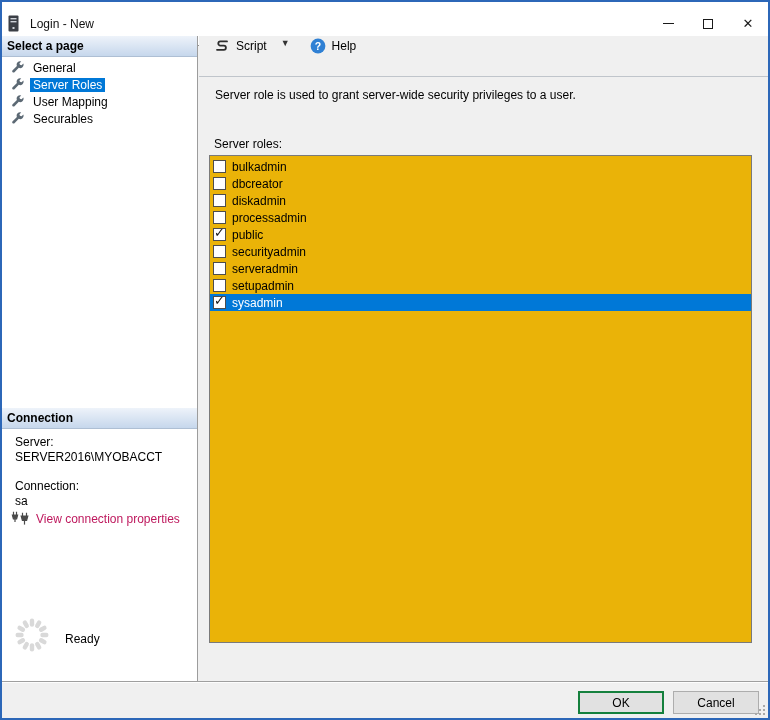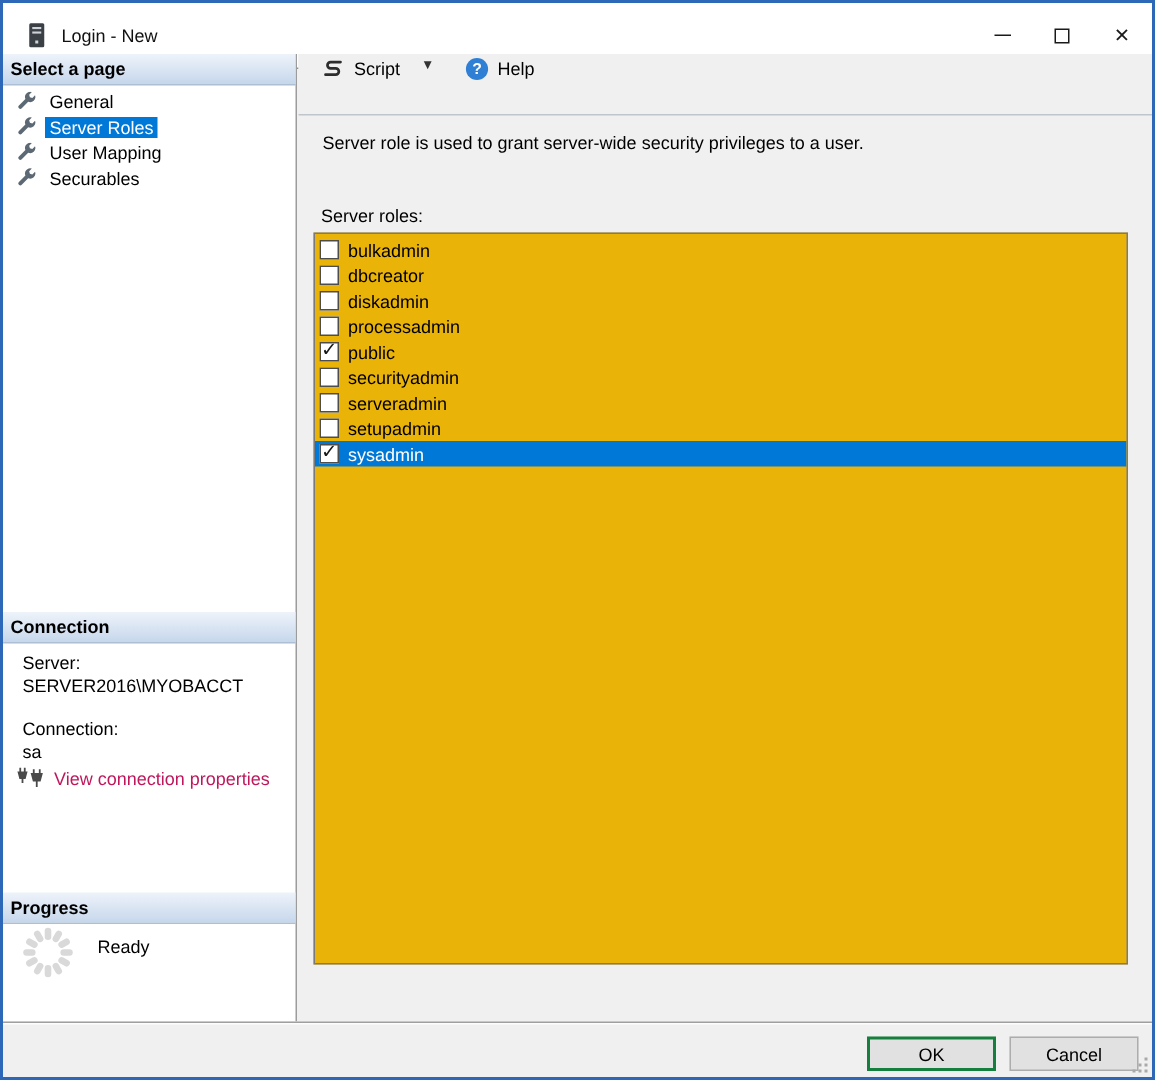--- a/index.html
+++ b/index.html
@@ -4,21 +4,21 @@
 <style>
   html,body{margin:0;padding:0;background:#cfcfcf;}
   *{box-sizing:border-box;}
   .window{
     position:relative;width:770px;height:720px;
     border:2px solid #2c67b8;background:#f0f0f0;overflow:hidden;
     font-family:"Liberation Sans","DejaVu Sans",sans-serif;font-size:12px;color:#000;
   }
   
   .titlebar{position:absolute;top:0;left:0;right:0;height:44px;background:#fff;
-    border-bottom:1px solid #8f8f8f;display:flex;align-items:center;padding-left:15px;}
+    border-bottom:1px solid #8f8f8f;display:flex;align-items:center;padding-left:4px;}
   .title-icon{width:15px;height:17px;margin-right:9px;flex:none;}
   .title-text{font-size:12px;color:#111;}
   .caption-btns{margin-left:auto;display:flex;height:100%;}
   .cap-btn{width:40px;height:100%;display:flex;align-items:center;justify-content:center;background:transparent;border:0;padding:0;cursor:default;}
   .min-glyph{width:11px;height:0;border-top:1px solid #1a1a1a;display:block;}
   .max-glyph{width:10px;height:10px;border:1px solid #1a1a1a;display:block;}
   .close-glyph{font-size:13px;color:#1a1a1a;line-height:1;}
   
   .sidebar{position:absolute;top:34px;left:0;width:196px;bottom:37px;background:#fff;border-right:1px solid #9c9c9c;}
   .side-header{position:absolute;left:0;right:0;height:21px;
@@ -33,21 +33,21 @@
   .side-label{padding:0 3px;white-space:nowrap;}
   .side-label.sel{background:#0078d7;color:#fff;}
   .conn-text{position:absolute;left:13px;white-space:nowrap;}
   .lbl-server{top:399px;}
   .val-server{top:414px;}
   .lbl-conn{top:443px;}
   .val-conn{top:458px;}
   .link-row{position:absolute;left:9px;top:475px;display:flex;align-items:center;}
   .link-row svg{flex:none;margin-right:6px;}
   .link{color:#be185d;cursor:pointer;white-space:nowrap;}
-  .progress-row{position:absolute;left:11px;top:580px;display:flex;align-items:flex-start;}
+  .progress-row{position:absolute;left:11px;top:580px;display:flex;align-items:center;}
   .ready-text{margin:8px 0 0 14px;}
   
   .main{position:absolute;left:197px;top:34px;right:0;bottom:37px;background:#f0f0f0;}
   .toolbar{position:absolute;top:0;left:0;right:0;height:41px;border-bottom:1px solid #c0c5cb;
     display:flex;align-items:flex-start;padding-left:11px;background:#f0f0f0;}
   .tool-btn{display:flex;align-items:center;background:transparent;border:0;padding:2px 4px;font-size:12px;
     font-family:"Liberation Sans","DejaVu Sans",sans-serif;cursor:default;}
   .tool-btn svg{margin-right:6px;}
   .drop-arrow{font-size:9px;color:#333;padding:2px 6px;margin-left:4px;cursor:default;}
   .help-btn{margin-left:10px;}
@@ -138,21 +138,20 @@
           <path d="M1.4 4 h5.2 l-1 3.8 h-3.2 z" fill="#4a4a4a"></path>
           <path d="M4 7.8 V11"></path>
           <path d="M11.5 1.8 V5 M15.5 1.8 V5"></path>
           <path d="M10.2 5 h6.6 l-1.2 4.4 h-4.2 z" fill="#4a4a4a"></path>
           <path d="M13.5 9.4 V13.6"></path>
         </g>
       </svg>
       <span class="link">View connection properties</span>
     </div>
 
-    <div class="side-header hdr-progress">Progress</div>
     <div class="progress-row">
       <svg width="38" height="38" viewBox="0 0 38 38">
         <g fill="#d9d9d9">
           <rect x="16.8" y="2.5" width="4.4" height="8.2" rx="2.2" transform="rotate(0 19 19)"></rect>
           <rect x="16.8" y="2.5" width="4.4" height="8.2" rx="2.2" transform="rotate(30 19 19)"></rect>
           <rect x="16.8" y="2.5" width="4.4" height="8.2" rx="2.2" transform="rotate(60 19 19)"></rect>
           <rect x="16.8" y="2.5" width="4.4" height="8.2" rx="2.2" transform="rotate(90 19 19)"></rect>
           <rect x="16.8" y="2.5" width="4.4" height="8.2" rx="2.2" transform="rotate(120 19 19)"></rect>
           <rect x="16.8" y="2.5" width="4.4" height="8.2" rx="2.2" transform="rotate(150 19 19)"></rect>
           <rect x="16.8" y="2.5" width="4.4" height="8.2" rx="2.2" transform="rotate(180 19 19)"></rect>

